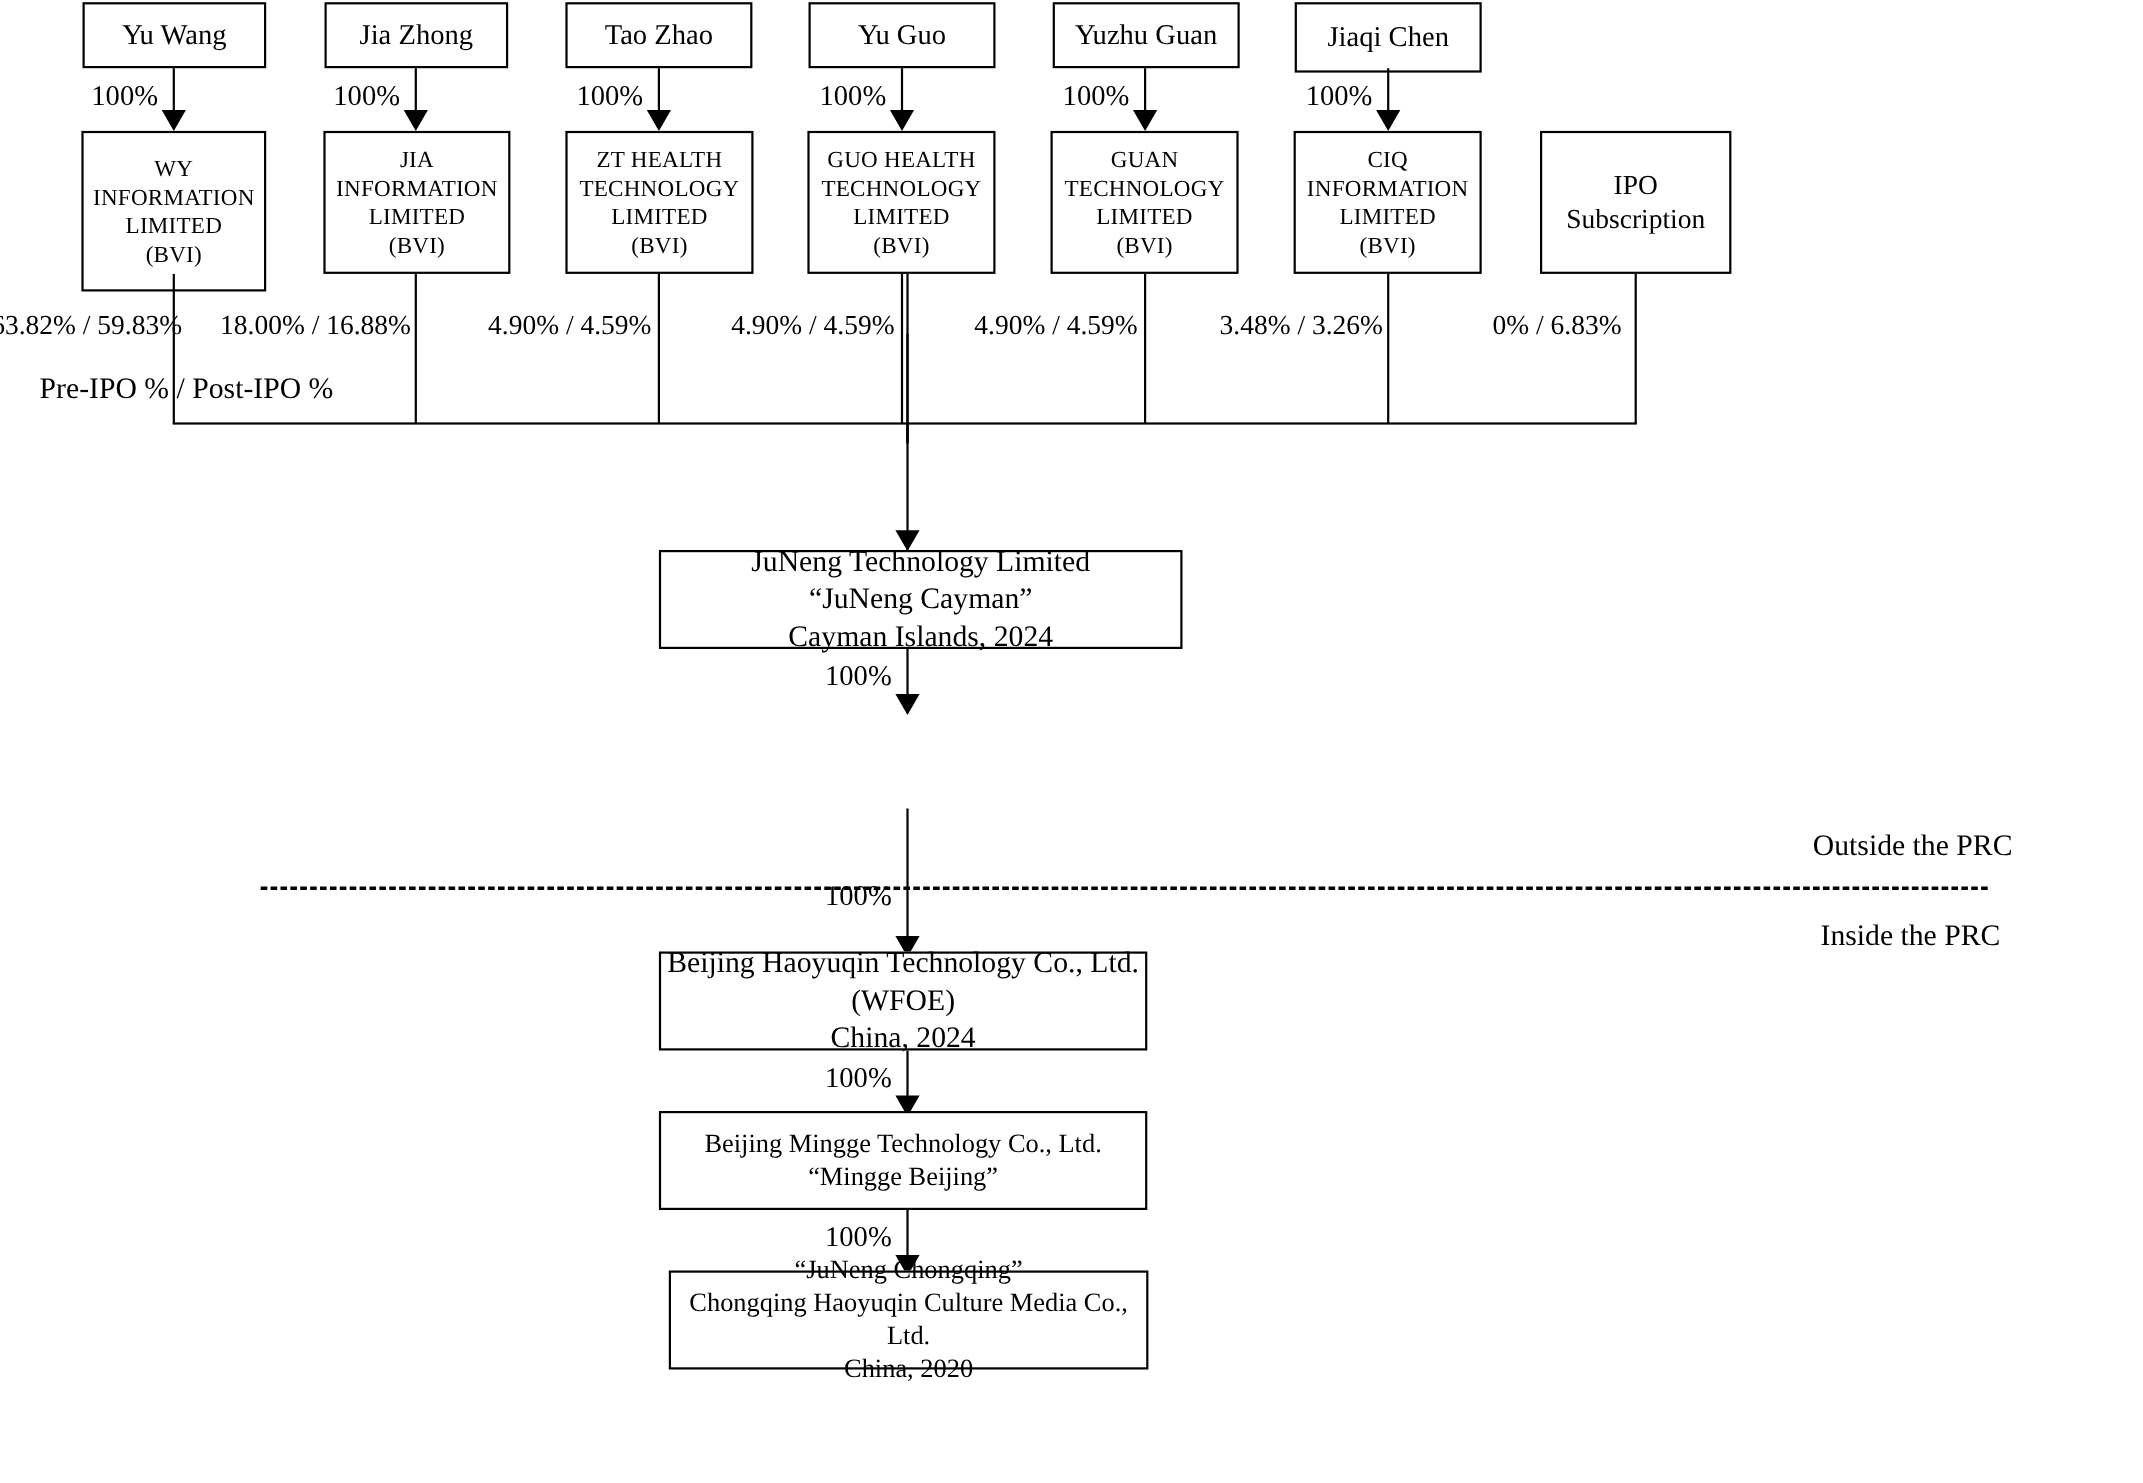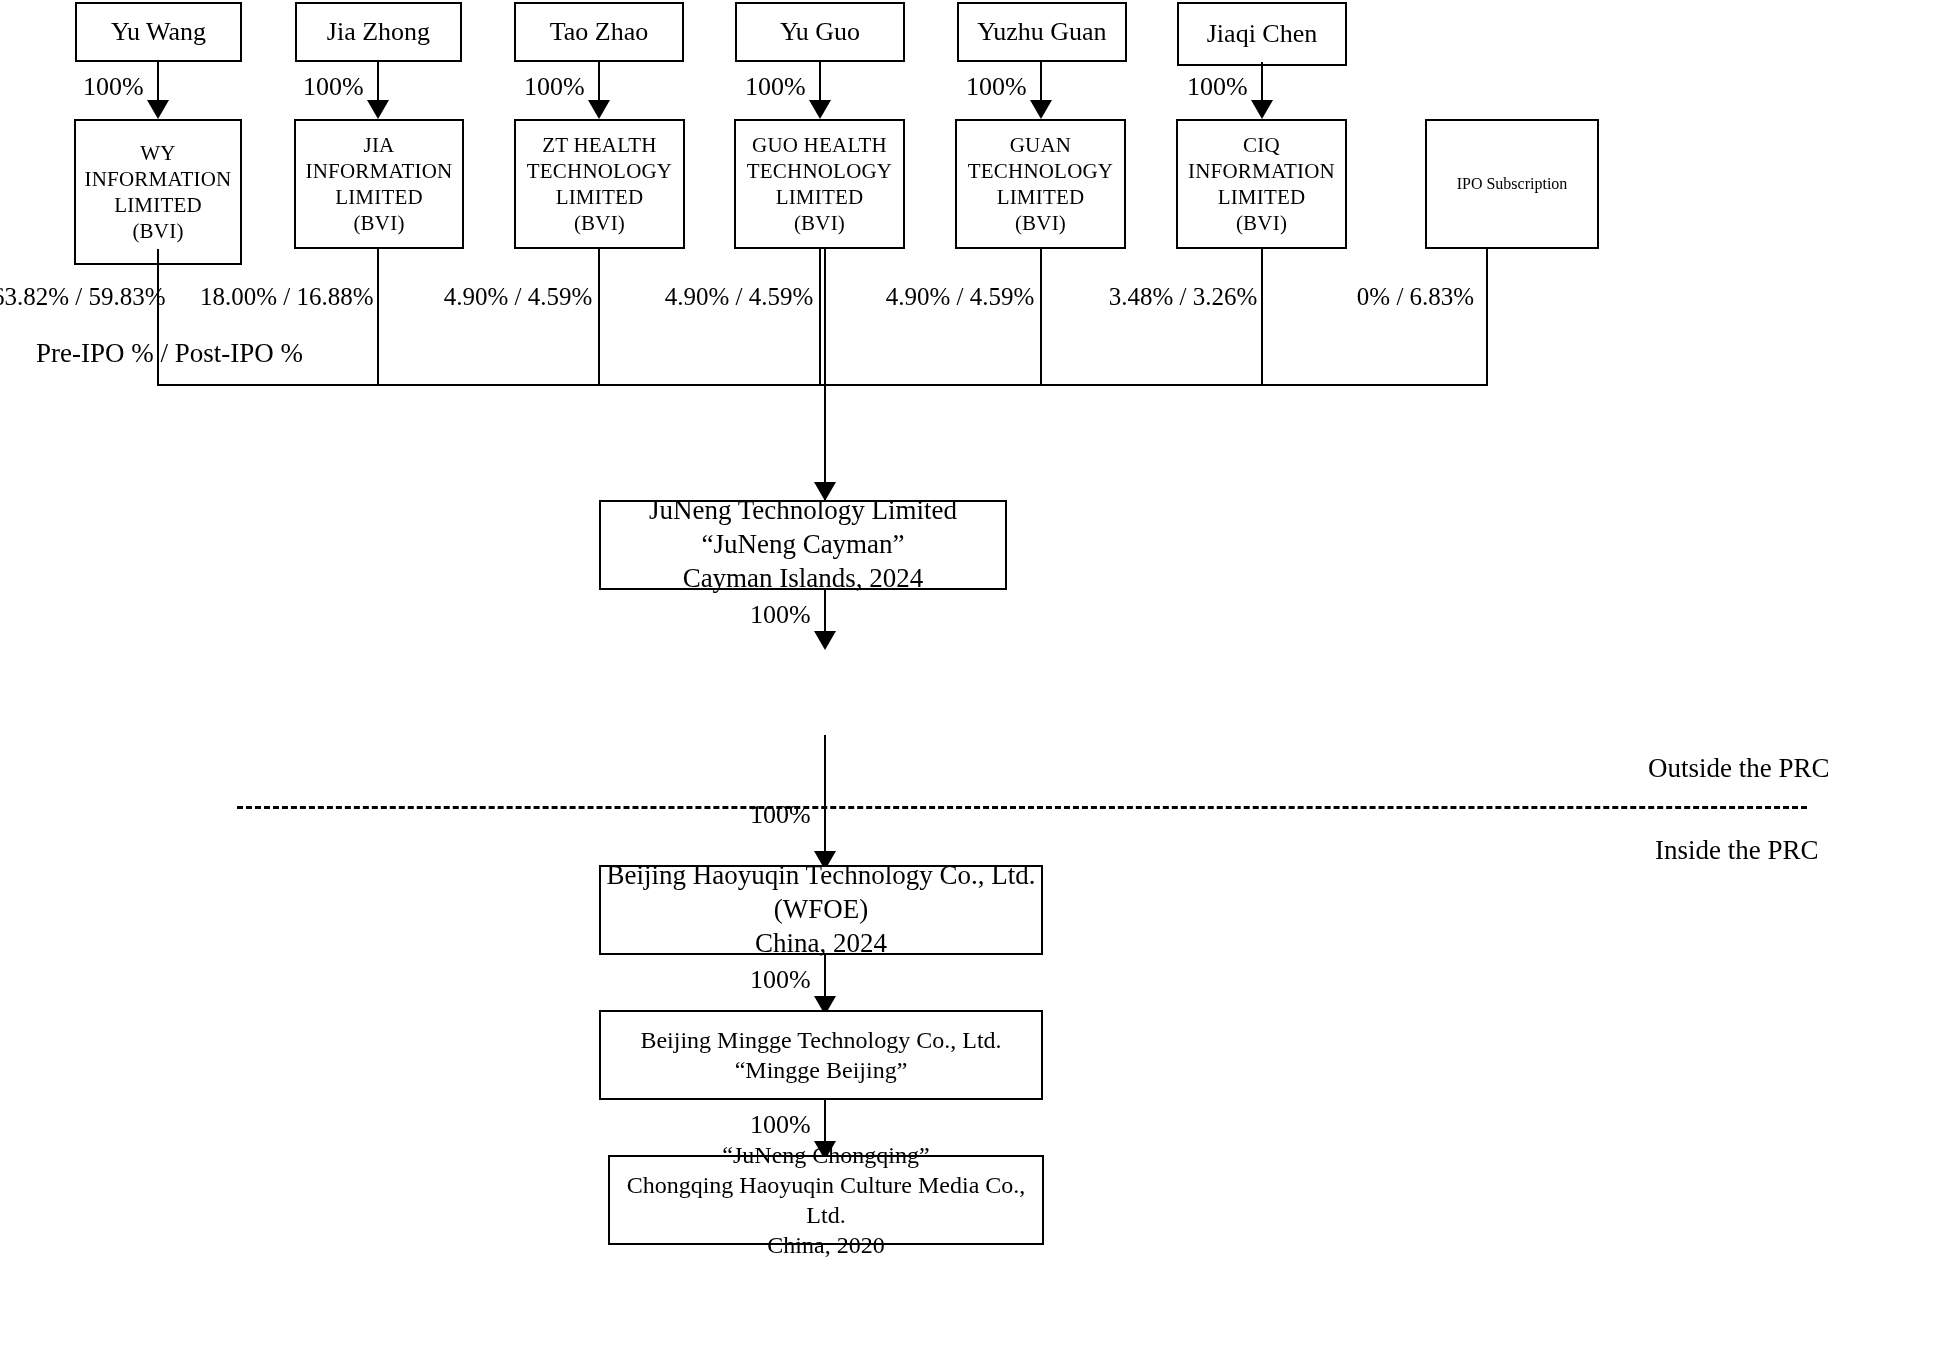--- a/index.html
+++ b/index.html
@@ -26,21 +26,21 @@
     align-items: center;
     justify-content: center;
     text-align: center;
     line-height: 1.25;
   }
   .box .lines {
     white-space: pre-line;
   }
   .person-box { font-size: 26px; }
   .bvi-box   { font-size: 21px; letter-spacing: 0.2px; }
-  .ipo-box   { font-size: 16px; margin-left: 25px; }
+  .ipo-box   { font-size: 25px; }
   .entity-box{ font-size: 27px; }
   .entity-box.small { font-size: 24px; }
 
   .vline {
     position: absolute;
     width: 0;
     border-left: 2px solid #000000;
   }
   .hline {
     position: absolute;
@@ -188,21 +188,21 @@
   <div class="vline" style="left:824px; top:384px; height:19px;"></div>
   <div class="vline" style="left:824px; top:384px; height:1px;"></div>
   <div class="vline" style="left:824px; top:384px; height:0px;"></div>
   <div class="vline" style="left:824px; top:303px; height:100px;"></div>
   <div class="vline" style="left:824px; top:384px; height:0;"></div>
   <div class="vline" style="left:824px; top:249px; height:136px;"></div>
   <div class="vline" style="left:824px; top:384px; height:194px;"></div>
 
   <div class="arrowhead" style="left:814px; top:482px;"></div>
 
-  <div class="box entity-box" style="left:599px; top:500px; width:408px; height:90px;">
+  <div class="box entity-box" style="left:599px; top:500px; width:476px; height:90px;">
     <div>
       <div>JuNeng Technology Limited</div>
       <div>“JuNeng Cayman”</div>
       <div>Cayman Islands, 2024</div>
     </div>
   </div>
 
   <div class="vline" style="left:824px; top:590px; height:45px;"></div>
   <div class="arrowhead" style="left:814px; top:631px;"></div>
   <div class="pct-label" style="left:750px; top:600px; width:62px;">100%</div>

